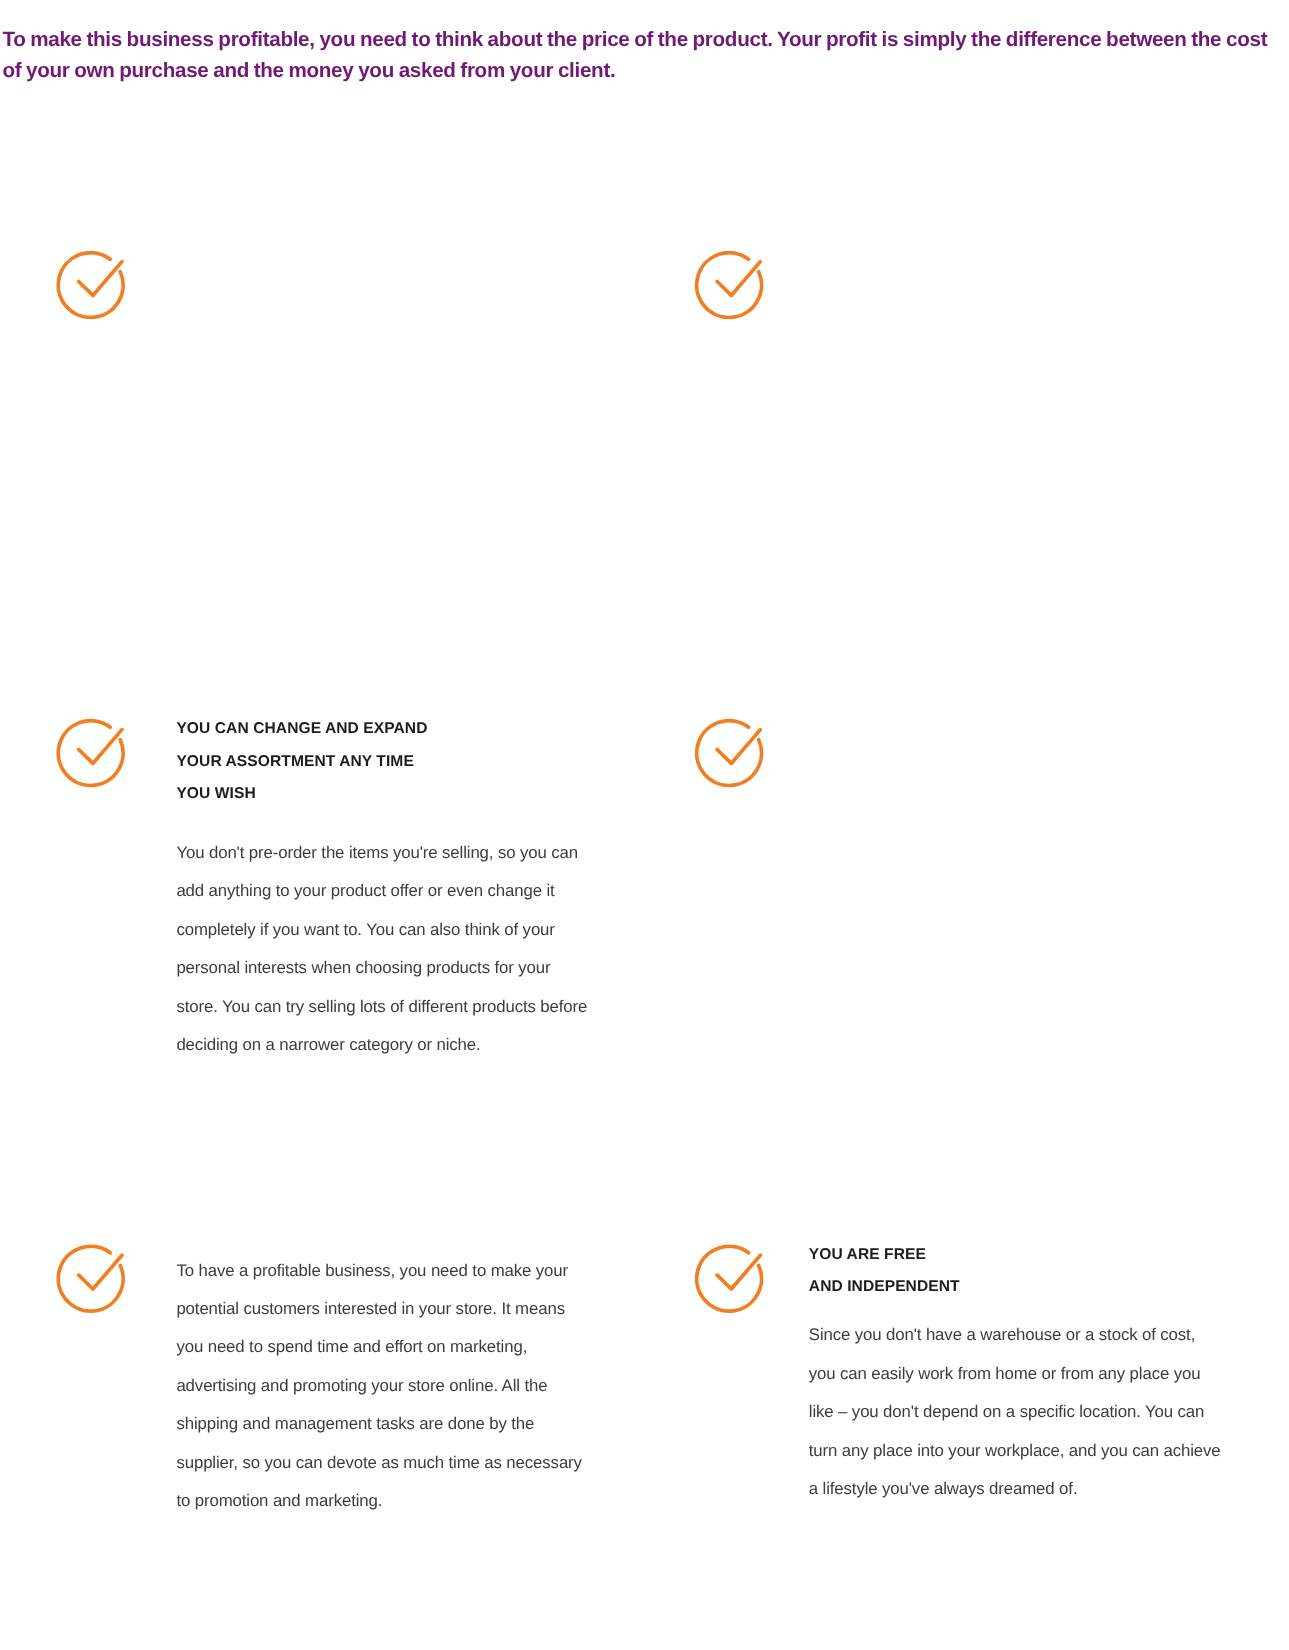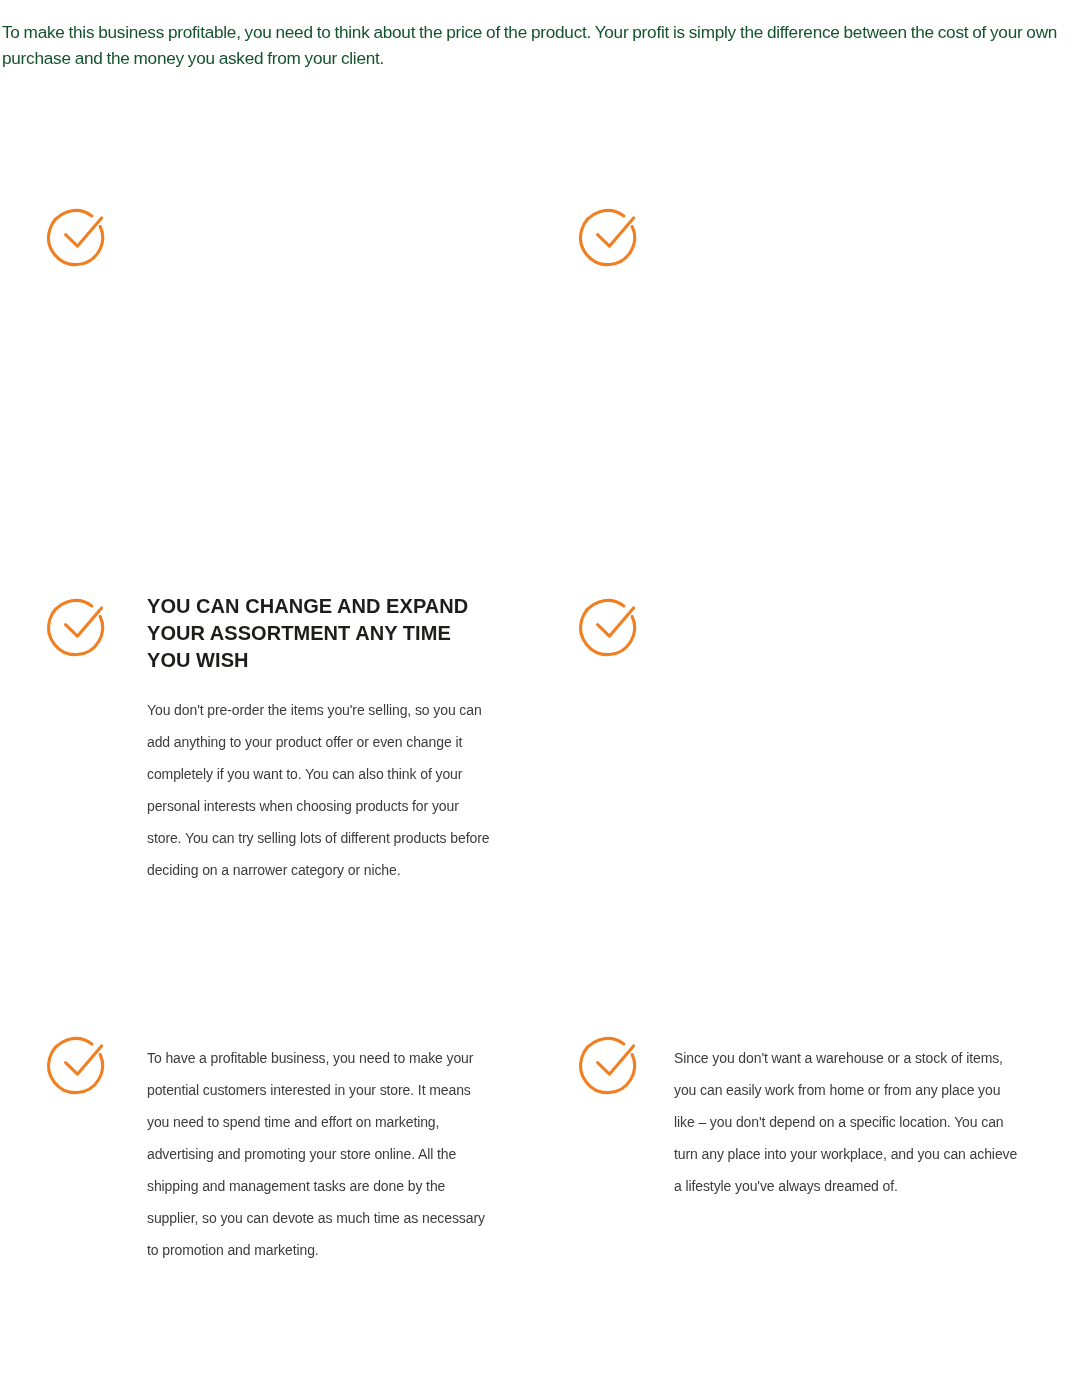--- a/index.html
+++ b/index.html
@@ -23,23 +23,24 @@
   }
 
   
   .intro {
     position: absolute;
     left: 2px;
     top: 2px;
     width: 1072px;
     font-size: 17.2px;
     line-height: 26px;
-    color: #14532d;
+    color: #701a75;
     letter-spacing: -0.25px;
     word-spacing: -0.6px;
+    font-weight: bold;
   }
 
   
   .feature {
     position: absolute;
   }
   .feature .icon-slot {
     position: absolute;
     left: 0;
     top: 0;
@@ -51,21 +52,21 @@
     width: 64px;
     height: 64px;
     overflow: visible;
   }
   .feature .body-slot {
     position: absolute;
     top: 0;
   }
   .feature-title {
     margin: 0;
-    font-size: 20px;
+    font-size: 13px;
     font-weight: bold;
     line-height: 27px;
     color: #1d1d1b;
     text-transform: uppercase;
     letter-spacing: 0.05px;
     white-space: pre-line;
   }
   .feature-text {
     margin: 0;
     font-size: 14px;
@@ -166,18 +167,20 @@
   </div>
 
   <div class="feature r3 cright">
     <span class="icon-slot">
       <svg class="check-icon" viewBox="0 0 64 64" aria-hidden="true">
         <path d="M52.2 23.5 A27 27 0 1 1 43.8 13.0" fill="none" stroke="#F07F22" stroke-width="3.1" stroke-linecap="round"></path>
         <path d="M17.6 31.6 L29.4 43.2 L53.6 15.0" fill="none" stroke="#F07F22" stroke-width="3.1" stroke-linecap="round" stroke-linejoin="round"></path>
       </svg>
     </span>
     <div class="body-slot">
+      <h3 class="feature-title">YOU ARE FREE
+AND INDEPENDENT</h3>
       <div class="gap-title-text"></div>
-      <p class="feature-text">Since you don't want a warehouse or a stock of items, you can easily work from home or from any place you like – you don't depend on a specific location. You can turn any place into your workplace, and you can achieve a lifestyle you've always dreamed of.</p>
+      <p class="feature-text">Since you don't have a warehouse or a stock of cost, you can easily work from home or from any place you like – you don't depend on a specific location. You can turn any place into your workplace, and you can achieve a lifestyle you've always dreamed of.</p>
     </div>
   </div>
 
 </div>
 
 </body></html>

